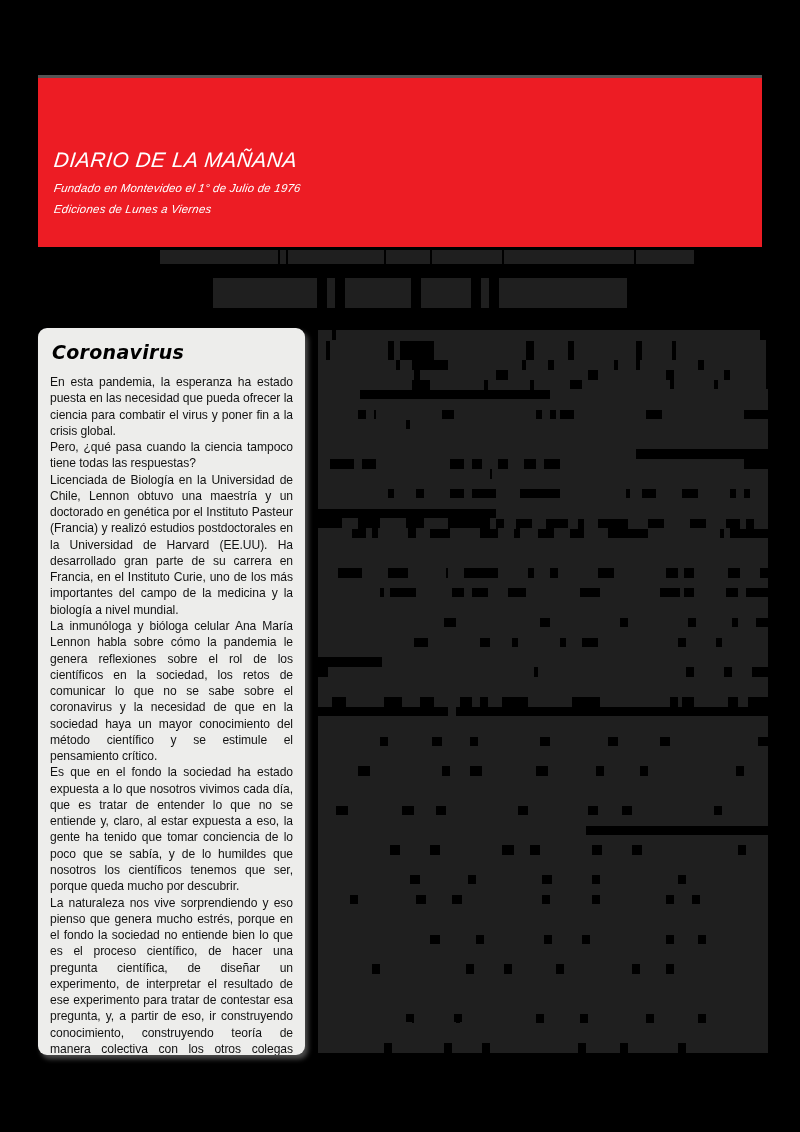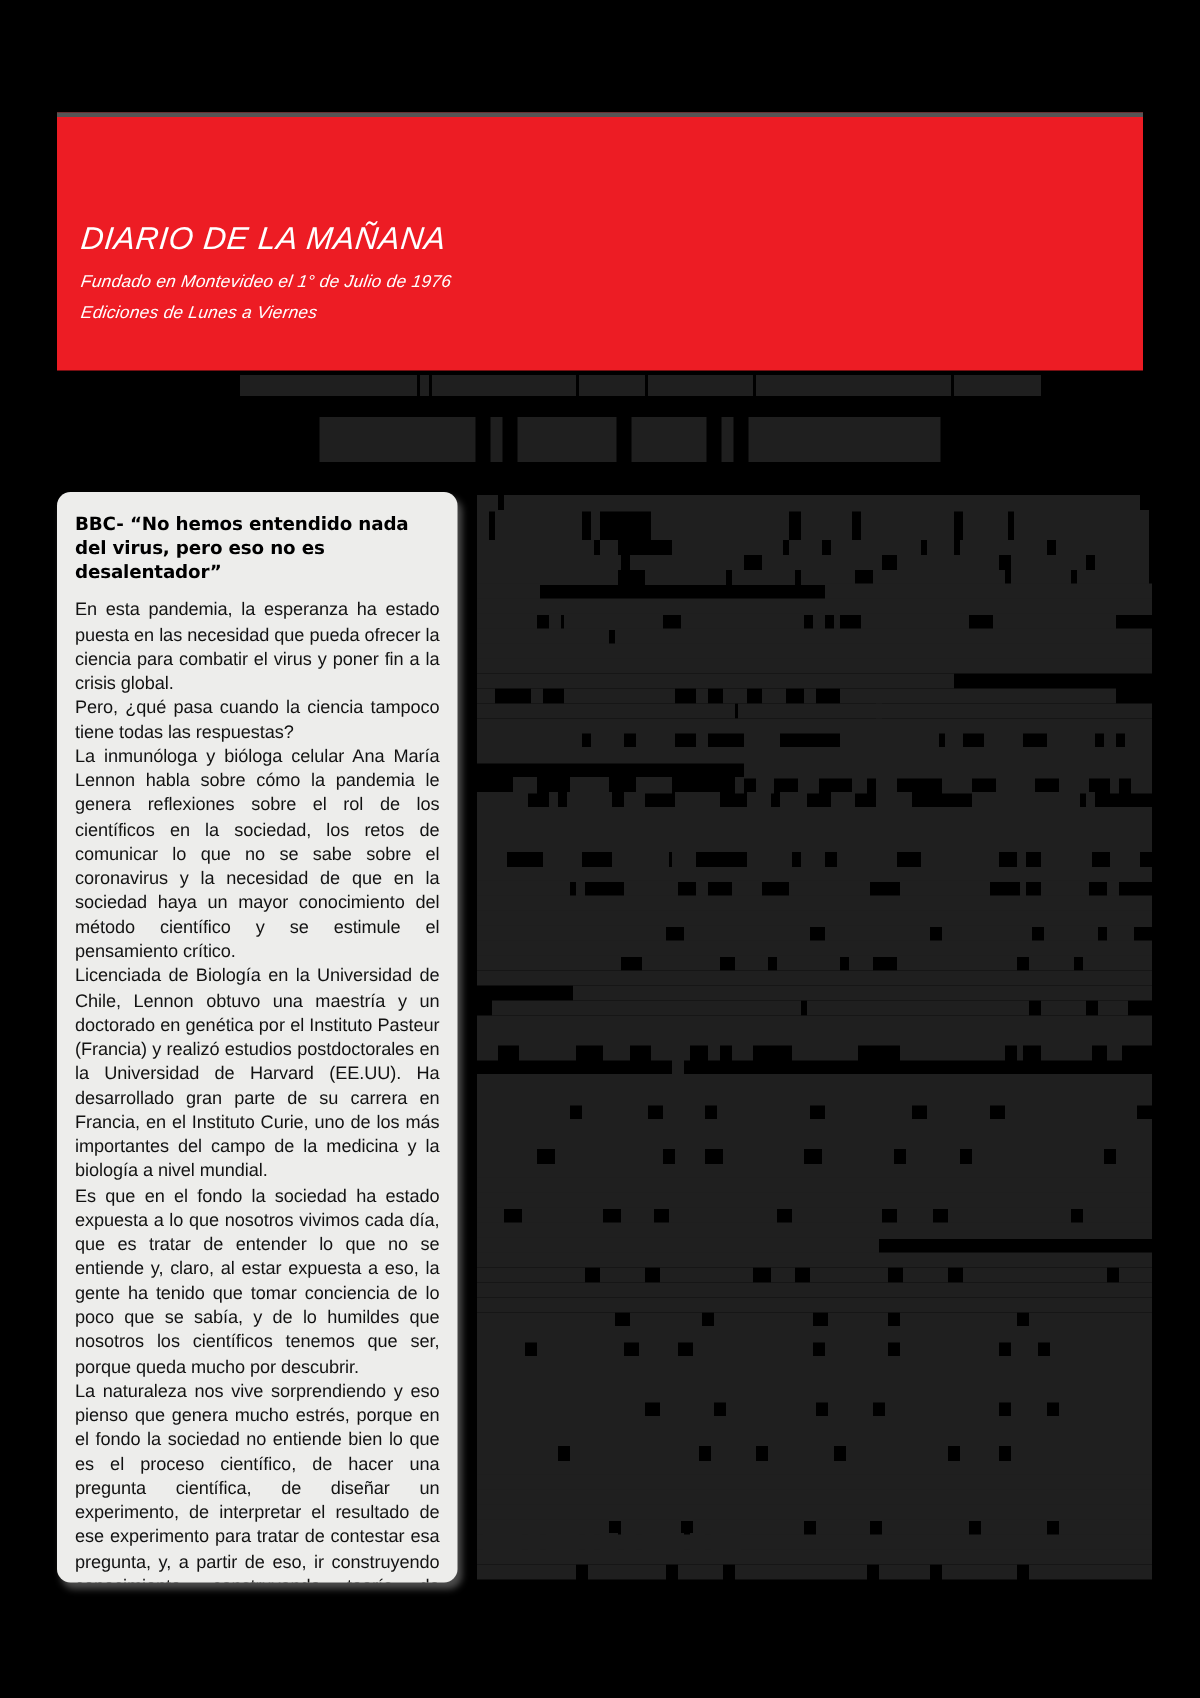--- a/index.html
+++ b/index.html
@@ -207,26 +207,26 @@
       <div style="position: absolute; background: rgb(31, 31, 31); height: 30px; top: 0px; left: 0px; width: 104px;"></div>
       <div style="position: absolute; background: rgb(31, 31, 31); height: 30px; top: 0px; left: 114px; width: 8px;"></div>
       <div style="position: absolute; background: rgb(31, 31, 31); height: 30px; top: 0px; left: 132px; width: 66px;"></div>
       <div style="position: absolute; background: rgb(31, 31, 31); height: 30px; top: 0px; left: 208px; width: 50px;"></div>
       <div style="position: absolute; background: rgb(31, 31, 31); height: 30px; top: 0px; left: 268px; width: 8px;"></div>
       <div style="position: absolute; background: rgb(31, 31, 31); height: 30px; top: 0px; left: 286px; width: 128px;"></div>
     </div>
 </div>
 
 <div class="article-box">
-  <div class="article-headline">BBC- “No hemos entendido nada del virus, pero eso no es desalentador”</div>
+  <div class="article-section">Coronavirus</div>
   <div class="article-body">
       <p>En esta pandemia, la esperanza ha estado puesta en las necesidad que pueda ofrecer la ciencia para combatir el virus y poner fin a la crisis global.</p>
       <p>Pero, ¿qué pasa cuando la ciencia tampoco tiene todas las respuestas?</p>
+      <p>Licenciada de Biología en la Universidad de Chile, Lennon obtuvo una maestría y un doctorado en genética por el Instituto Pasteur (Francia) y realizó estudios postdoctorales en la Universidad de Harvard (EE.UU). Ha desarrollado gran parte de su carrera en Francia, en el Instituto Curie, uno de los más importantes del campo de la medicina y la biología a nivel mundial.</p>
       <p>La inmunóloga y bióloga celular Ana María Lennon habla sobre cómo la pandemia le genera reflexiones sobre el rol de los científicos en la sociedad, los retos de comunicar lo que no se sabe sobre el coronavirus y la necesidad de que en la sociedad haya un mayor conocimiento del método científico y se estimule el pensamiento crítico.</p>
-      <p>Licenciada de Biología en la Universidad de Chile, Lennon obtuvo una maestría y un doctorado en genética por el Instituto Pasteur (Francia) y realizó estudios postdoctorales en la Universidad de Harvard (EE.UU). Ha desarrollado gran parte de su carrera en Francia, en el Instituto Curie, uno de los más importantes del campo de la medicina y la biología a nivel mundial.</p>
       <p>Es que en el fondo la sociedad ha estado expuesta a lo que nosotros vivimos cada día, que es tratar de entender lo que no se entiende y, claro, al estar expuesta a eso, la gente ha tenido que tomar conciencia de lo poco que se sabía, y de lo humildes que nosotros los científicos tenemos que ser, porque queda mucho por descubrir.</p>
       <p>La naturaleza nos vive sorprendiendo y eso pienso que genera mucho estrés, porque en el fondo la sociedad no entiende bien lo que es el proceso científico, de hacer una pregunta científica, de diseñar un experimento, de interpretar el resultado de ese experimento para tratar de contestar esa pregunta, y, a partir de eso, ir construyendo conocimiento, construyendo teoría de manera colectiva con los otros colegas científicos.</p>
     </div>
 </div>
 
 <div class="right-col">
     <div class="rc-line" style="position: absolute; left: 0px; top: 0px; height: 10.5px; width: 450px;">
       <div style="position: absolute; background: rgb(31, 31, 31); top: 0px; height: 10.5px; left: 0px; width: 14px;"></div>
       <div style="position: absolute; background: rgb(31, 31, 31); top: 0px; height: 10.5px; left: 18px; width: 424px;"></div>
     </div>

